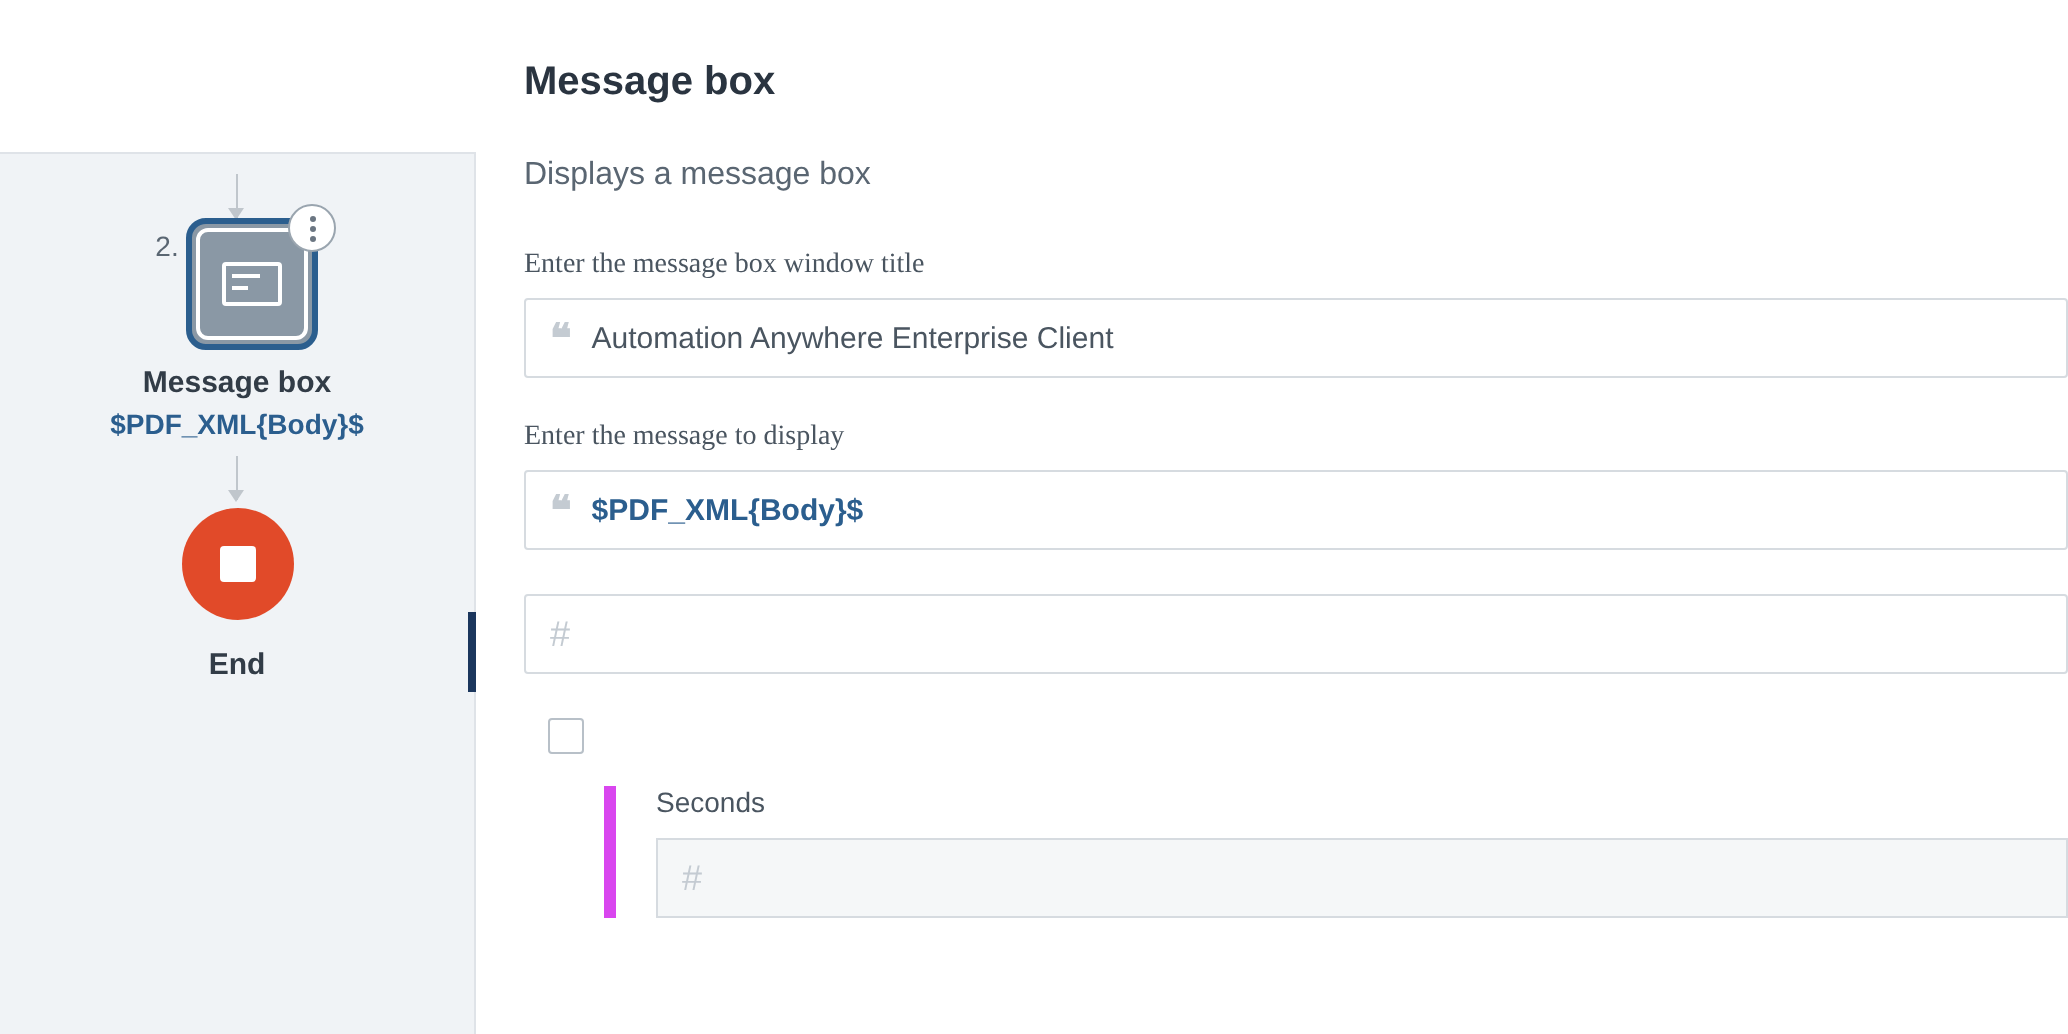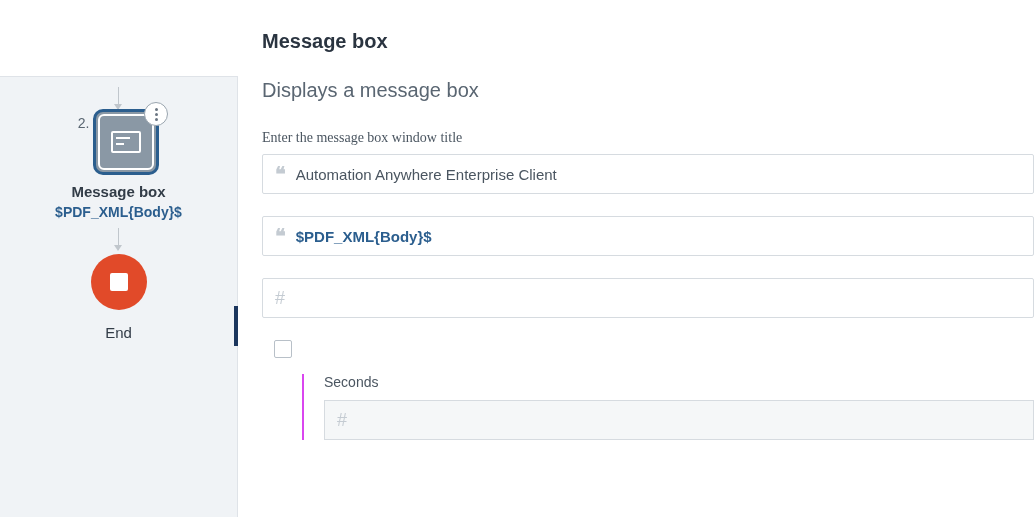--- a/index.html
+++ b/index.html
@@ -144,41 +144,41 @@
       border-radius: 50%;
       background: #e14a29;
       display: flex;
       align-items: center;
       justify-content: center;
       margin-top: 4px;
     }
     .end-square { width: 18px; height: 18px; background: #fff; border-radius: 2px; }
     .end-label {
       font-size: 15px;
-      font-weight: 400;
+      font-weight: 700;
       color: #323c47;
       margin-top: 14px;
       text-align: center;
     }
     .blue-bar {
       position: absolute;
       left: -4px;
       top: 306px;
       width: 4px;
       height: 40px;
       background: #1b365d;
     }
     .title {
       font-size: 20px;
       font-weight: 700;
       color: #2a3440;
       margin-bottom: 26px;
     }
     .subtitle {
-      font-size: 20px;
+      font-size: 16px;
       color: #5a6672;
       margin-bottom: 28px;
     }
     .field-label {
       font-size: 14px;
       color: #4a5560;
       margin-bottom: 8px;
       font-family: Liberation Serif, serif;
     }
     .input-box {
@@ -208,21 +208,21 @@
     }
     .checkbox {
       width: 18px; height: 18px;
       border: 1.5px solid #b8c0c8;
       border-radius: 2px;
       background: #fff;
     }
     .checkbox-label { font-size: 14px; color: #4a5560; }
     .seconds-block {
       margin-left: 28px;
-      border-left: 2px solid #d946ef;
+      border-left: 6px solid #d946ef;
       padding-left: 0;
       position: relative;
     }
     .seconds-label {
       font-size: 14px; color: #4a5560;
       padding-left: 20px;
       margin-bottom: 10px;
     }
     .seconds-input {
       margin-left: 20px;
@@ -266,20 +266,21 @@
     <div class="blue-bar"></div>
     <div class="title">Message box</div>
     <div class="subtitle">Displays a message box</div>
 
     <div class="field-label">Enter the message box window title</div>
     <div class="input-box">
       <span class="quote-icon">❝</span>
       <span class="input-text">Automation Anywhere Enterprise Client</span>
     </div>
 
+    <div class="field-label">Enter the message to display</div>
     <div class="input-box">
       <span class="quote-icon">❝</span>
       <span class="input-value-bold">$PDF_XML{Body}$</span>
     </div>
 
     <div class="input-box">
       <span class="hash-icon">#</span>
     </div>
 
     <div class="sub-section">

